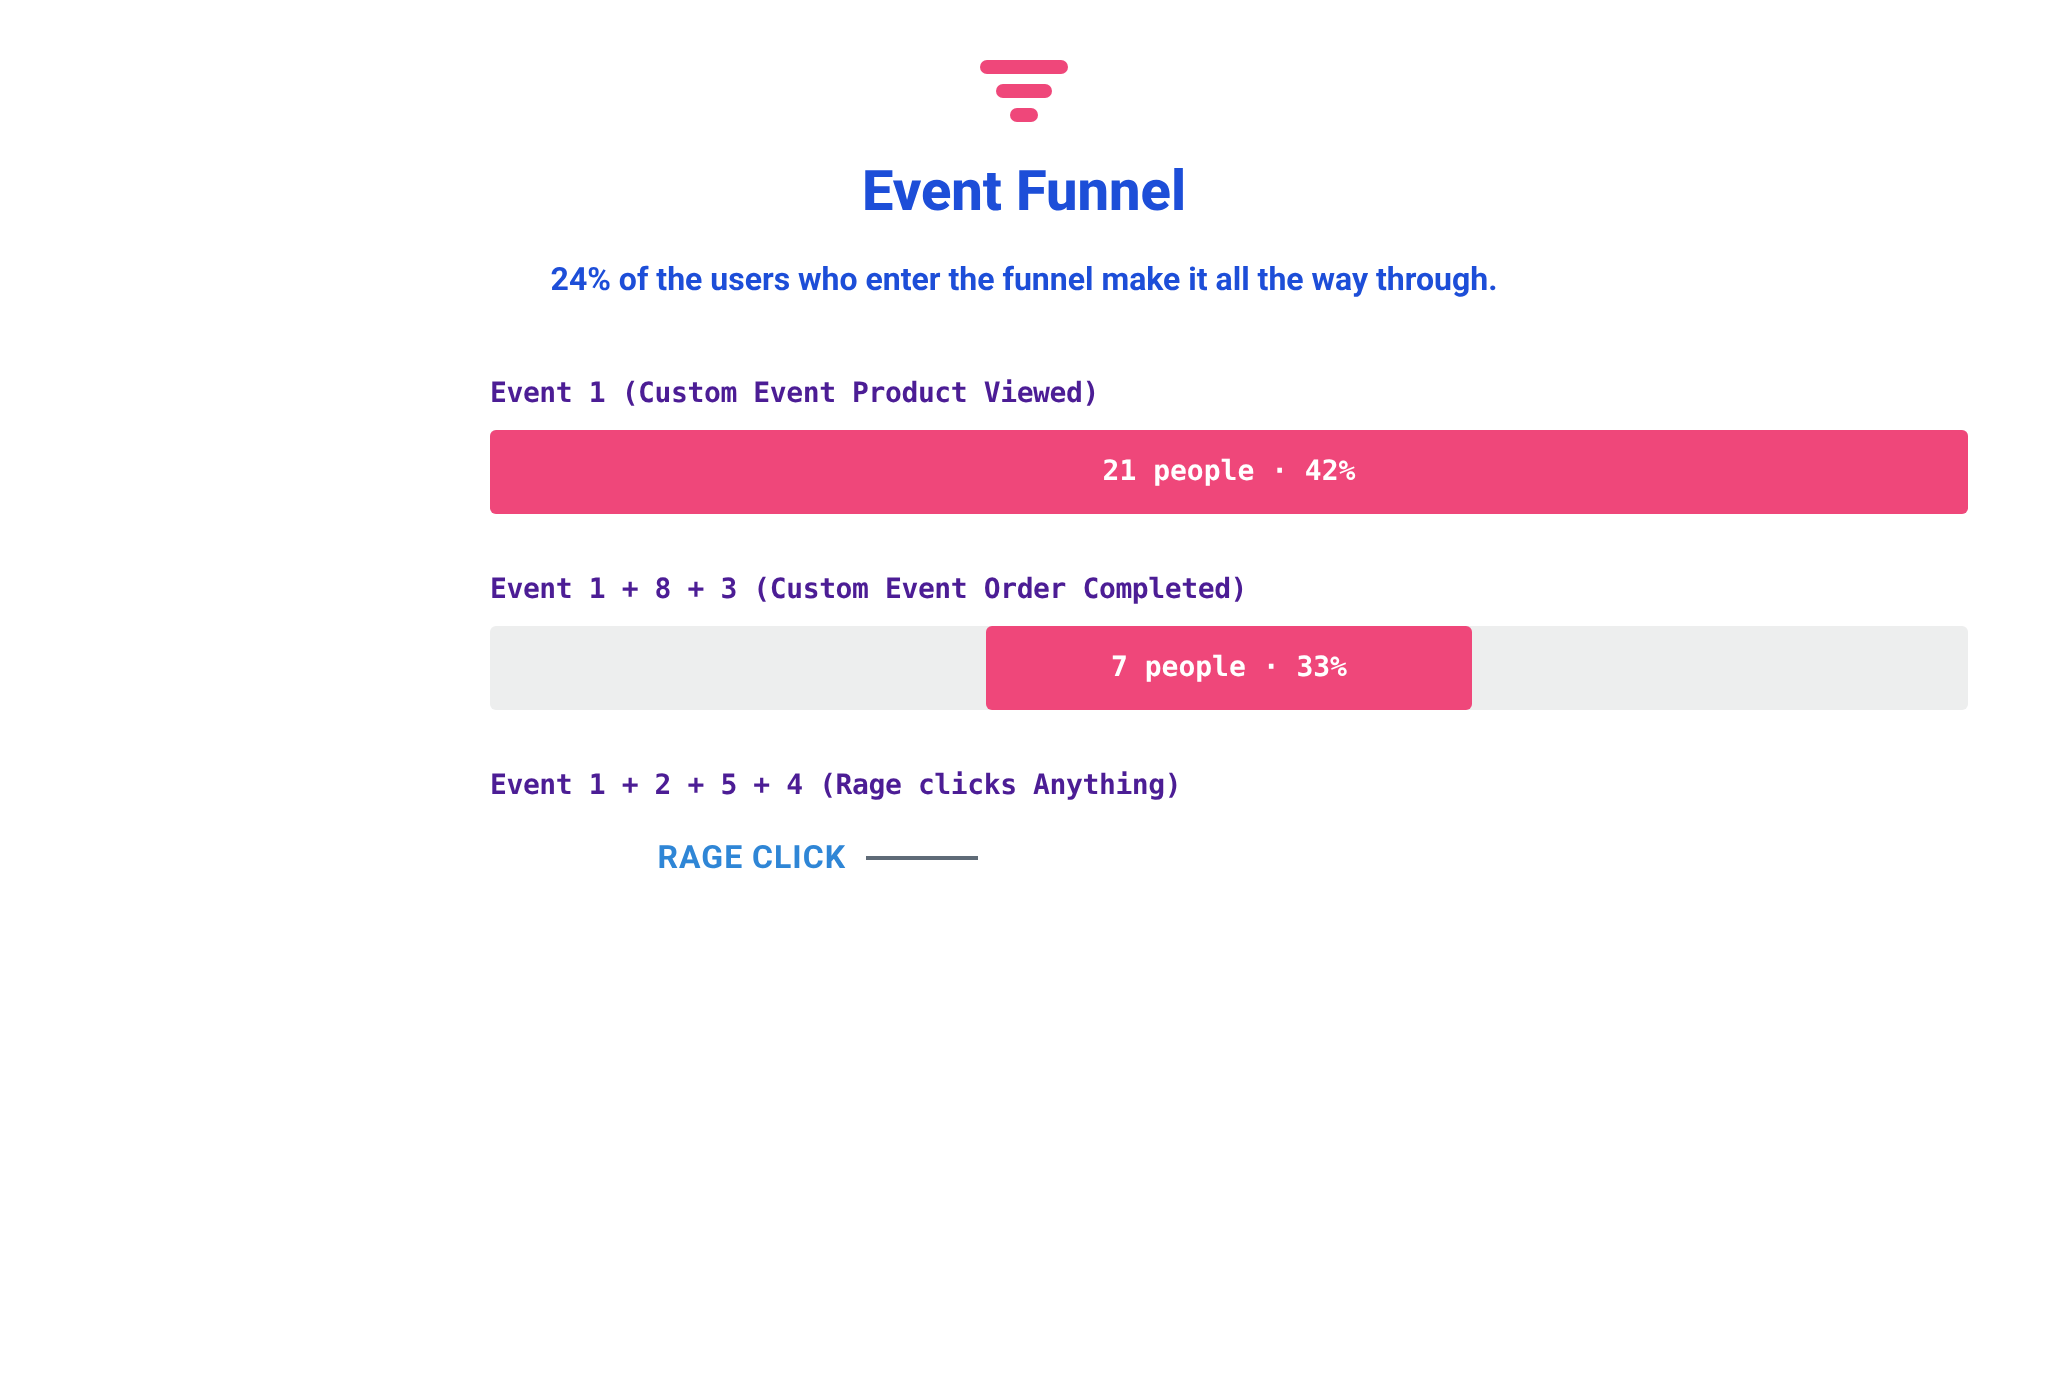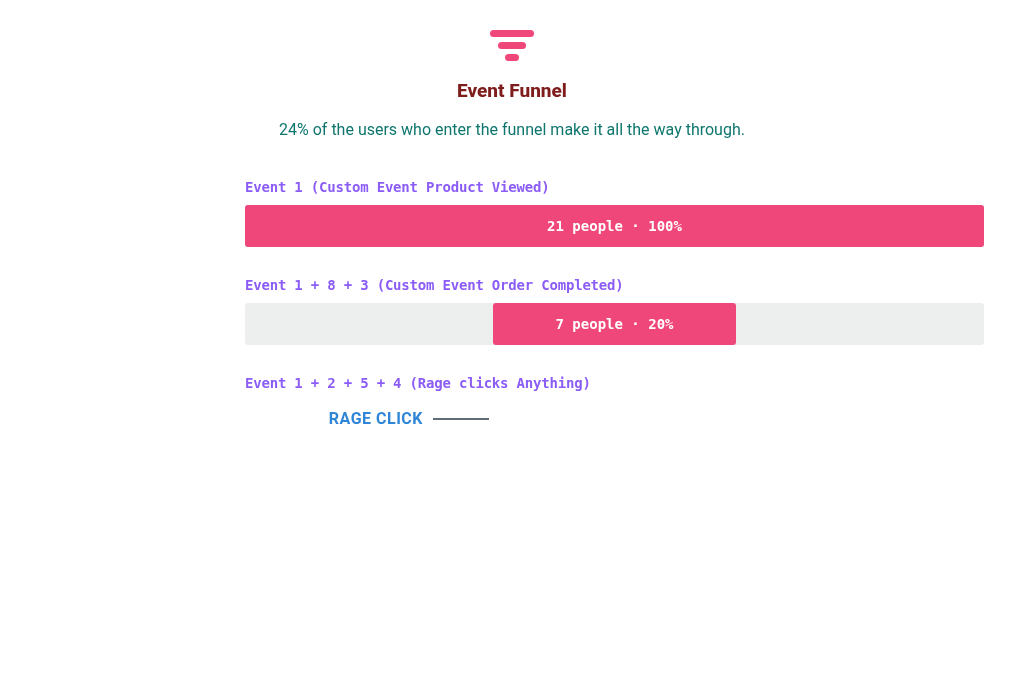--- a/index.html
+++ b/index.html
@@ -17,44 +17,44 @@
     }
     .funnel-icon {
       margin: 0 auto 18px;
       width: 44px;
     }
     .funnel-icon .bar1 { height: 7px; background:#ef477a; width:44px; border-radius:4px; margin:0 auto 5px; }
     .funnel-icon .bar2 { height: 7px; background:#ef477a; width:28px; border-radius:4px; margin:0 auto 5px; }
     .funnel-icon .bar3 { height: 7px; background:#ef477a; width:14px; border-radius:4px; margin:0 auto; }
 
     .title {
-      font-size: 19px;
+      font-size: 28px;
       font-weight: 800;
-      color: #7f1d1d;
+      color: #1d4ed8;
       margin-bottom: 18px;
     }
     .subtitle {
       font-size: 16px;
-      color: #0f766e;
-      font-weight: 400;
+      color: #1d4ed8;
+      font-weight: 700;
     }
     .chart {
       position: relative;
       padding-left: 245px;
       padding-right: 40px;
     }
     .step {
       position: relative;
       margin-bottom: 30px;
     }
     .step-label {
       font-family: "SFMono-Regular", Consolas, "Menlo", monospace;
       font-size: 14px;
       font-weight: 700;
-      color: #8b5cf6;
+      color: #4c1d95;
       margin-bottom: 10px;
       letter-spacing: -0.2px;
     }
     .bar-track {
       position: relative;
       height: 42px;
       background: #edeeee;
       border-radius: 3px;
     }
     .bar-fill {
@@ -112,35 +112,35 @@
 <div class="chart">
 
   <div class="step">
     <div class="annot" style="top: 34px;">
       <span class="annot-label">CUSTOM EVENT</span>
       <span class="annot-line"></span>
     </div>
     <div class="step-label">Event 1 (Custom Event Product Viewed)</div>
     <div class="bar-track">
       <div class="bar-fill" style="width: 100%; left: 0%;">
-        <span class="bar-text">21 people · 100%</span>
+        <span class="bar-text">21 people · 42%</span>
       </div>
     </div>
   </div>
 
 
   <div class="step">
     <div class="annot" style="top: 34px;">
       <span class="annot-label">CUSTOM EVENT</span>
       <span class="annot-line"></span>
     </div>
     <div class="step-label">Event 1 + 8 + 3 (Custom Event Order Completed)</div>
     <div class="bar-track">
       <div class="bar-fill" style="width: 33%; left: 33.5%;">
-        <span class="bar-text">7 people · 20%</span>
+        <span class="bar-text">7 people · 33%</span>
       </div>
     </div>
   </div>
 
   <div class="step">
     <div class="annot" style="top: 34px;">
       <span class="annot-label">RAGE CLICK</span>
       <span class="annot-line"></span>
     </div>
     <div class="step-label">Event 1 + 2 + 5 + 4 (Rage clicks Anything)</div>

